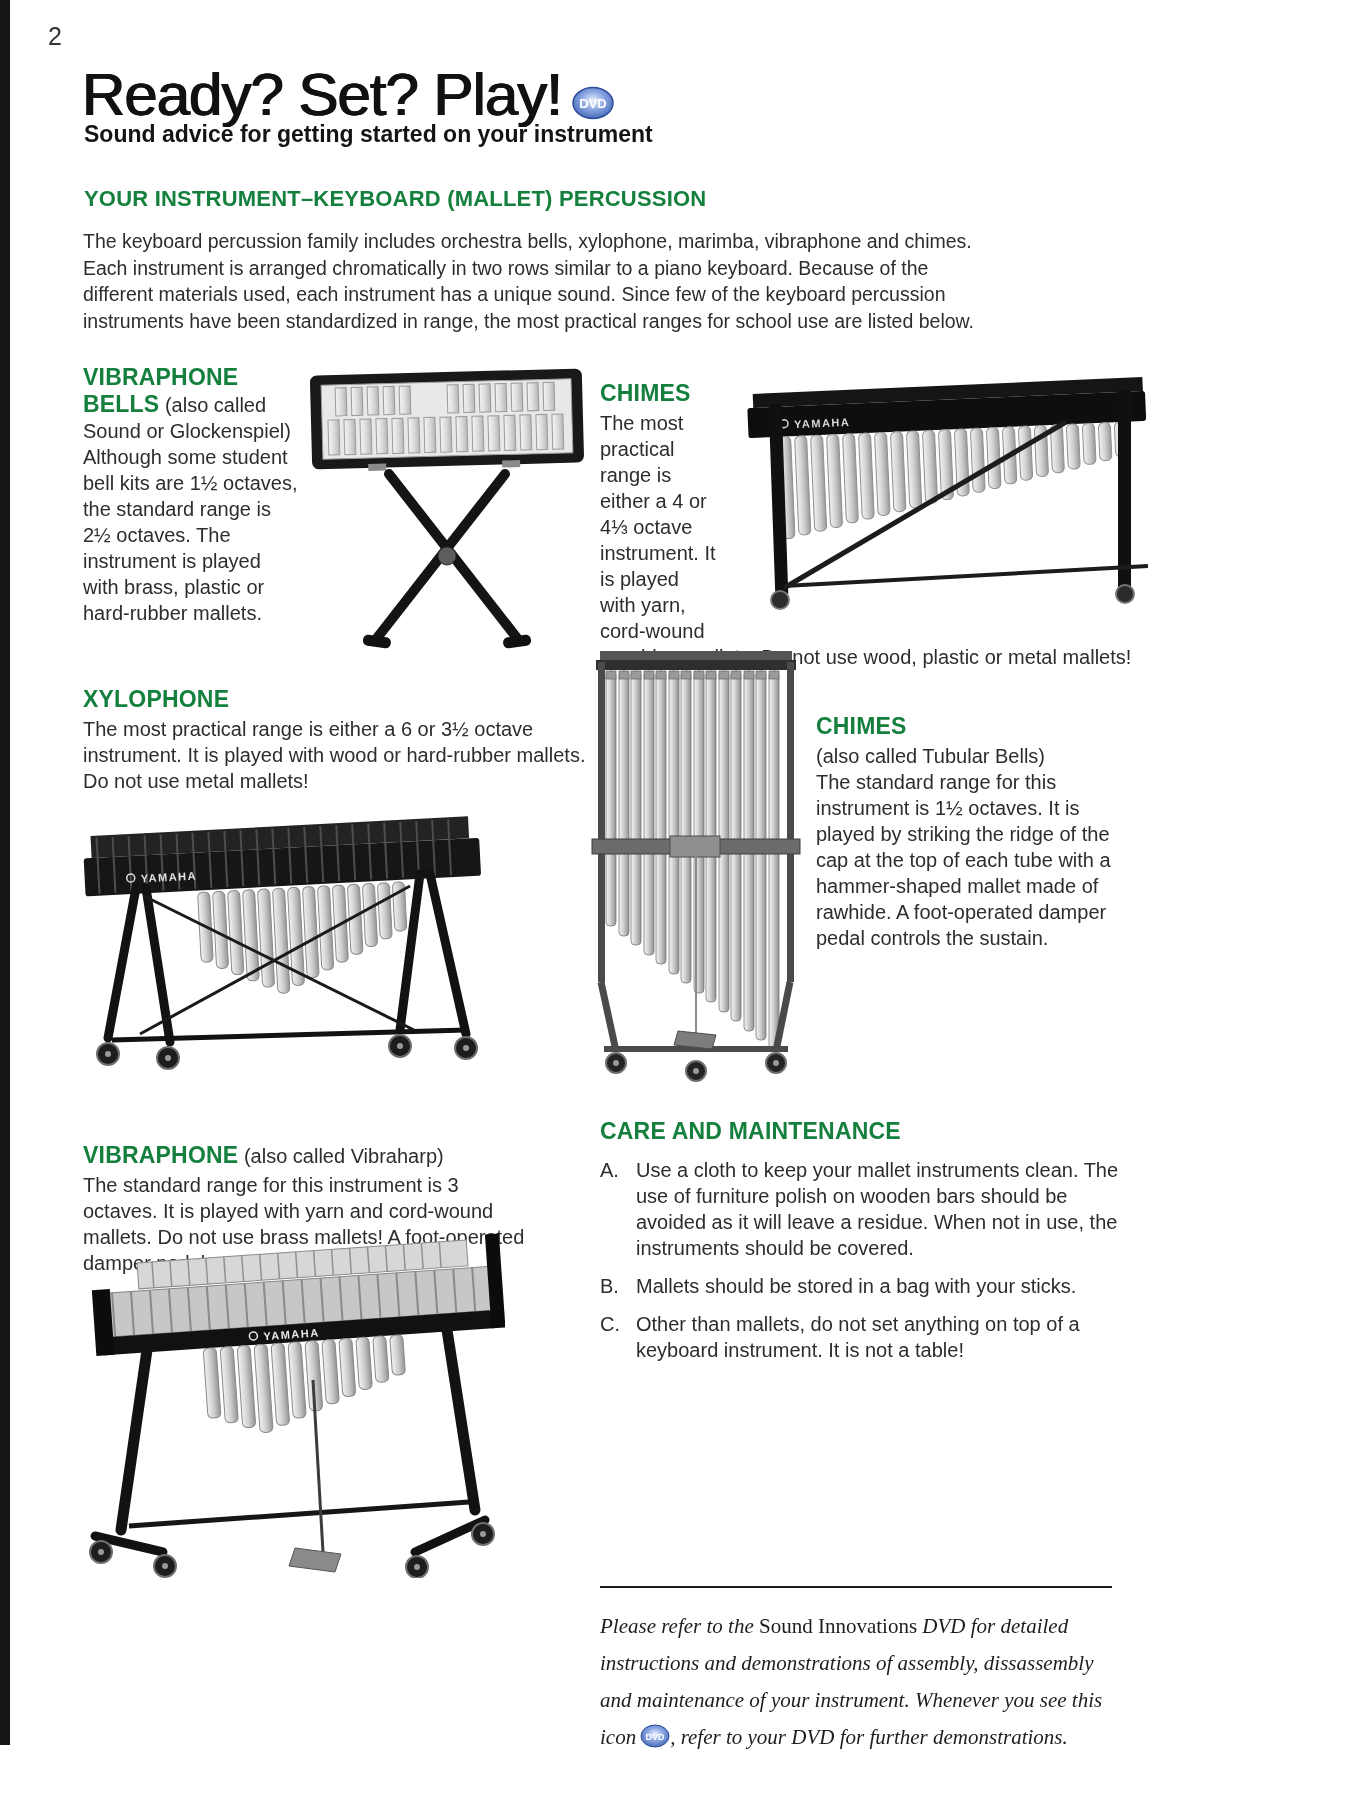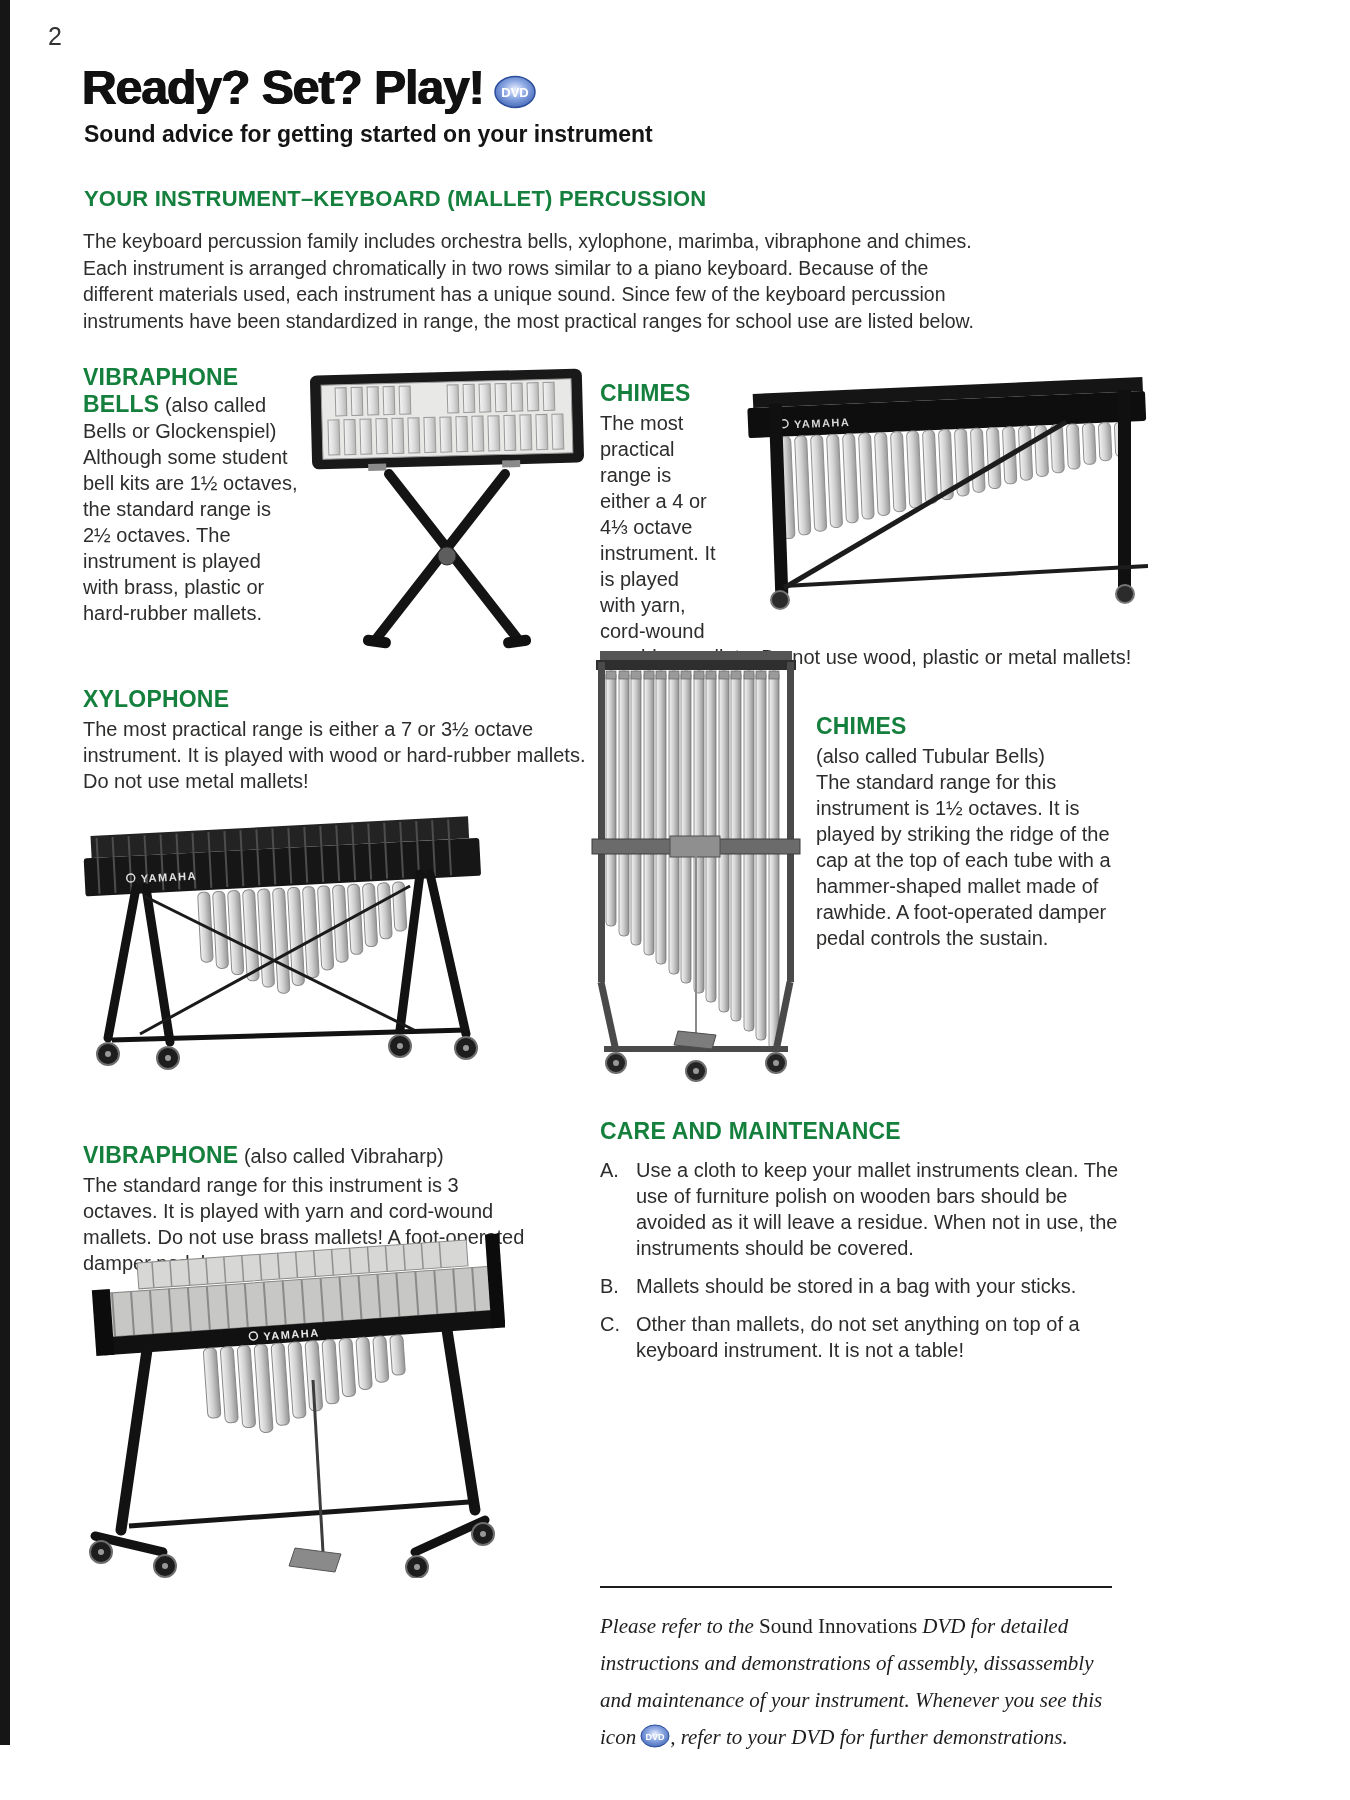--- a/index.html
+++ b/index.html
@@ -6,21 +6,21 @@
   html,body { background:#ffffff; }
   .page {
     position:relative; width:1350px; height:1800px; background:#fff;
     font-family:"Liberation Sans","DejaVu Sans",sans-serif; color:#2e2d2c; overflow:hidden;
   }
   .spine { position:absolute; left:0; top:0; width:10px; height:1745px; background:#161616; }
   .pagenum { position:absolute; left:48px; top:22px; font-size:25px; color:#333; }
 
   .title-wrap { position:absolute; left:82px; top:60px; white-space:nowrap; }
   .title {
-    display:inline-block; font-size:48px; font-weight:bold; letter-spacing:-1px; color:#111;
+    display:inline-block; font-size:60px; font-weight:normal; letter-spacing:-1px; color:#111;
     text-shadow:0.7px 0 0 #111, -0.7px 0 0 #111;
   }
   .dvd-badge { display:inline-block; vertical-align:-5px; margin-left:10px; }
   .subtitle { position:absolute; left:84px; top:121px; font-size:23px; font-weight:bold; color:#141414; }
 
   .h-blue { color:#15803d; font-weight:bold; }
   .sh { font-size:23px; letter-spacing:0.2px; }
   .intro-h { position:absolute; left:84px; top:186px; font-size:22px; letter-spacing:0.2px; }
   .intro-p { position:absolute; left:83px; top:228px; width:900px; font-size:19.5px; line-height:26.5px; }
 
@@ -128,21 +128,21 @@
           <line x1="84" y1="114" x2="212" y2="278"></line>
           <line x1="200" y1="114" x2="72" y2="278"></line>
         </g>
         <circle cx="142" cy="196" r="9" fill="#5d5d5d" stroke="#2c2c2c"></circle>
         <rect x="58" y="276" width="28" height="11" rx="5" fill="#111" transform="rotate(8 72 281)"></rect>
         <rect x="198" y="276" width="28" height="11" rx="5" fill="#111" transform="rotate(-8 212 281)"></rect>
       </svg>
     </div>
     <p>
       <span class="h-blue sh">VIBRAPHONE BELLS</span>
-      <span>(also called Bells or Glockenspiel)</span>
+      <span>(also called Sound or Glockenspiel)</span>
       <span>Although some student bell kits are 1½ octaves, the standard range is 2½ octaves. The instrument is played with brass, plastic or hard-rubber mallets.</span>
     </p>
   </div>
 
   <div class="sec" id="sec-marimba">
     <div class="photo">
       <svg viewBox="0 0 422 252" width="422" height="252">
         <defs>
           <linearGradient id="mGrad" x1="0" y1="0" x2="1" y2="0">
             <stop offset="0" stop-color="#f2f2f2"></stop>
@@ -189,21 +189,21 @@
           <circle cx="399" cy="234" r="9" fill="#2b2b2b" stroke="#777" stroke-width="2"></circle>
         </g>
       </svg>
     </div>
     <div class="sh-line"><span class="h-blue sh">CHIMES</span></div>
     <p>The most practical range is either a 4 or 4⅓ octave instrument. It is played with yarn, cord-wound or rubber mallets. Do not use wood, plastic or metal mallets!</p>
   </div>
 
   <div class="sec" id="sec-xylo">
     <div class="sh-line"><span class="h-blue sh">XYLOPHONE</span></div>
-    <p>The most practical range is either a 7 or 3½ octave instrument. It is played with wood or hard-rubber mallets. Do not use metal mallets!</p>
+    <p>The most practical range is either a 6 or 3½ octave instrument. It is played with wood or hard-rubber mallets. Do not use metal mallets!</p>
   </div>
   <div id="xylo-photo">
     <svg viewBox="0 0 412 272" width="412" height="272">
       <defs>
         <linearGradient id="xGrad" x1="0" y1="0" x2="1" y2="0">
           <stop offset="0" stop-color="#f2f2f2"></stop>
             <stop offset="0.5" stop-color="#cdcdcd"></stop>
             <stop offset="1" stop-color="#969696"></stop>
         </linearGradient>
       </defs>

